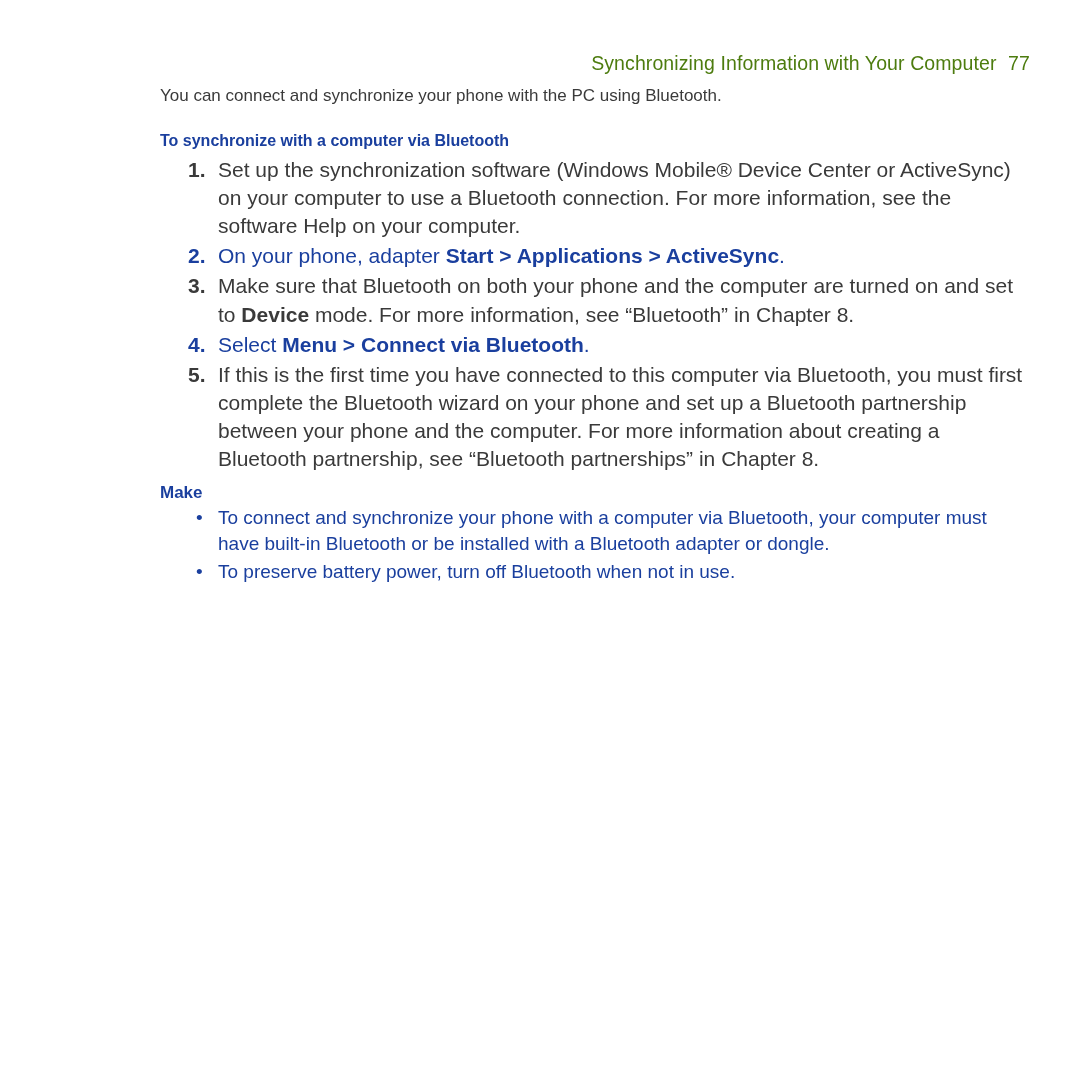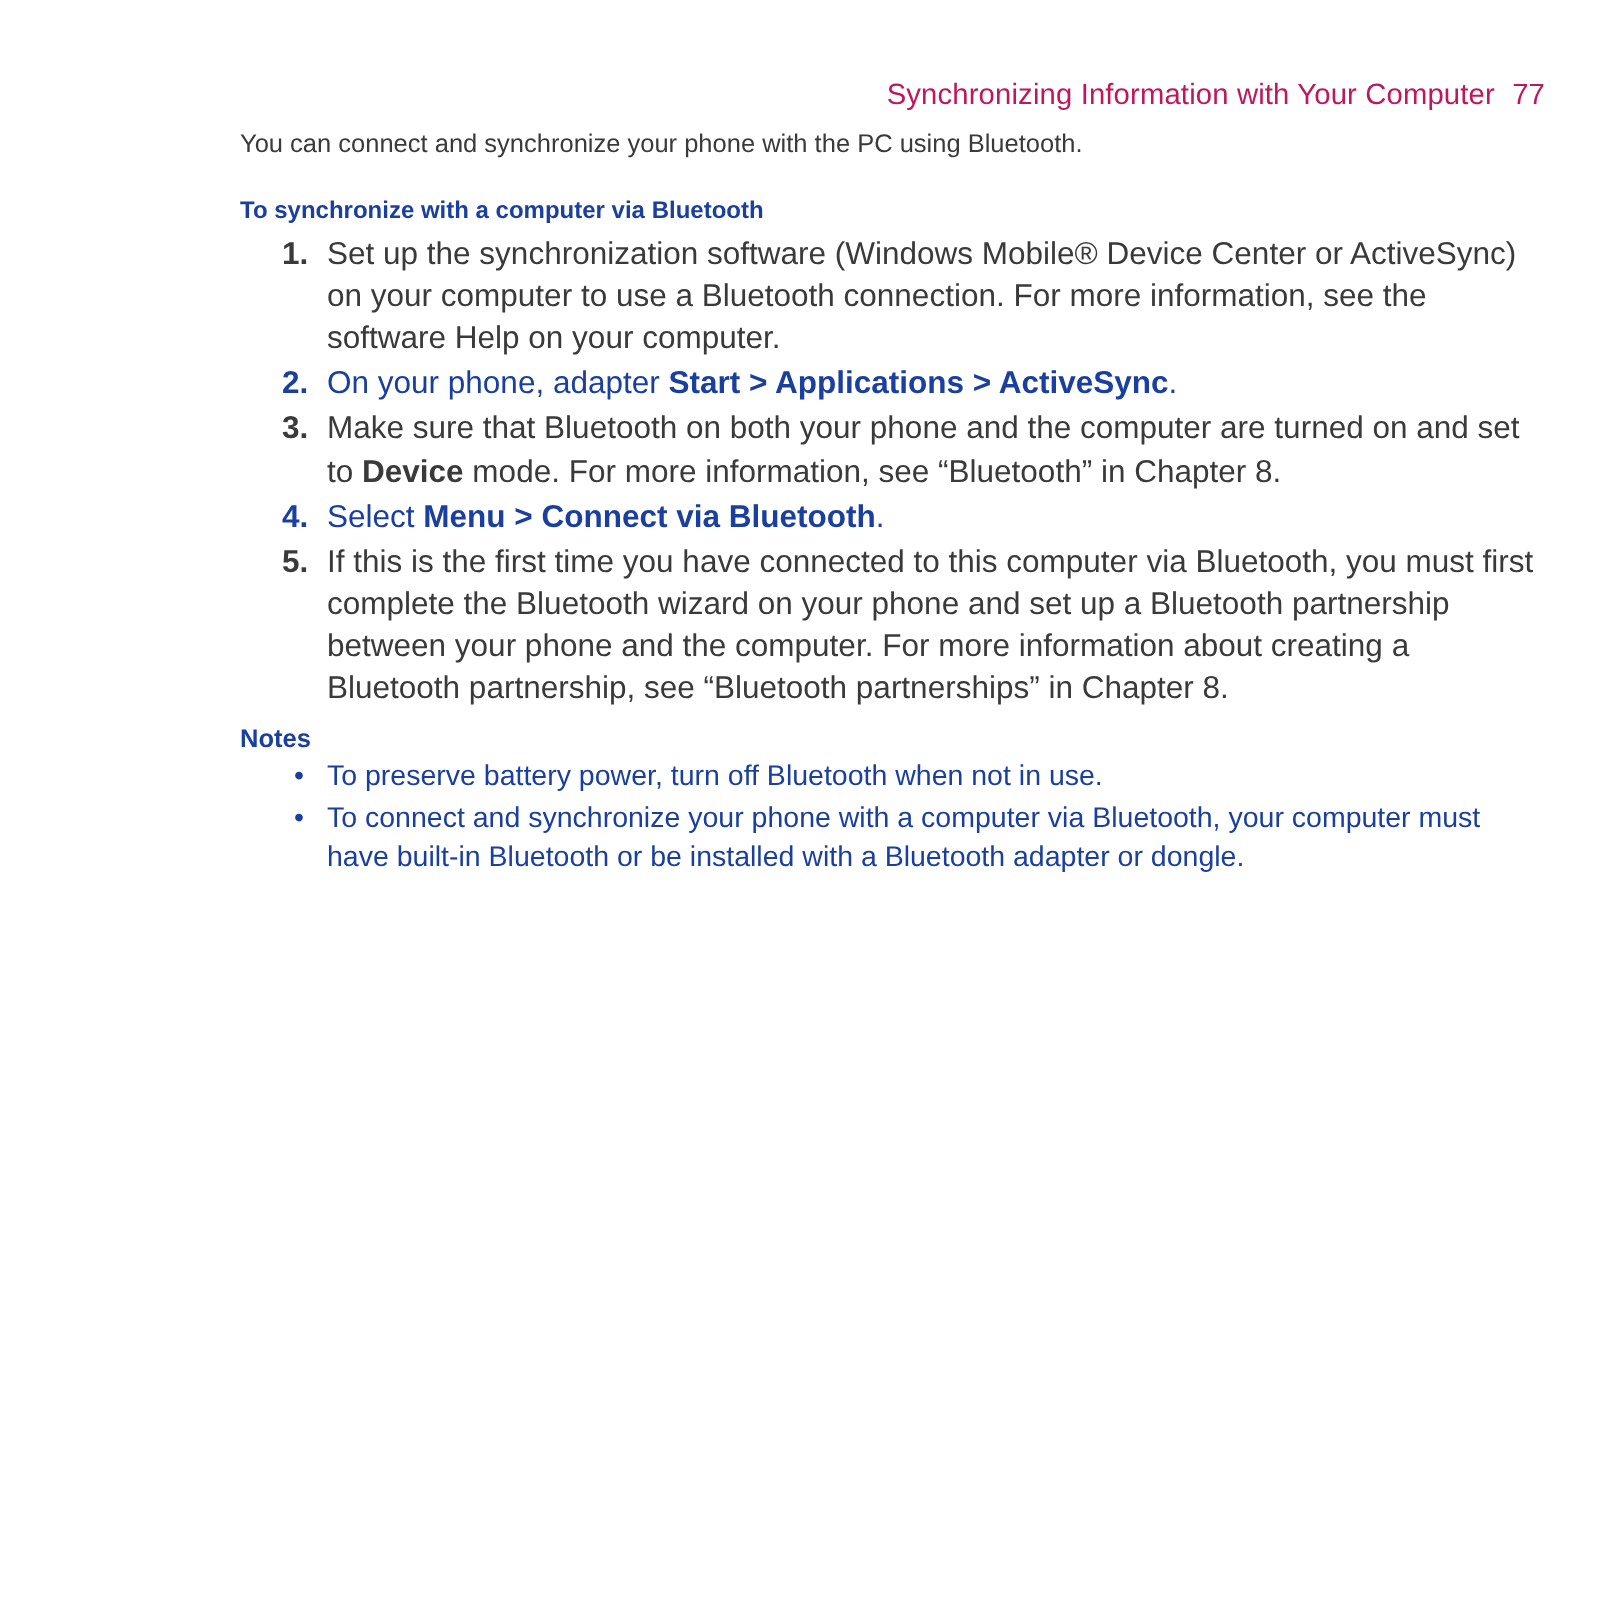--- a/index.html
+++ b/index.html
@@ -12,21 +12,21 @@
     color: #3a3a3a;
     -webkit-font-smoothing: antialiased;
   }
   .page {
     box-sizing: border-box;
     padding: 52px 50px 0 160px;
   }
   .running-head {
     text-align: right;
     font-size: 19.5px;
-    color: #be185d;
+    color: #4d7c0f;
     letter-spacing: 0.1px;
     margin-bottom: 10px;
   }
   .running-head .pn {
     margin-left: 6px;
   }
   h1.section-title {
     margin: 0 0 14px 0;
     font-size: 34px;
     font-weight: 700;
@@ -125,19 +125,19 @@
     <li class="blue">
       <span class="mk">4.</span>
       <span>Select </span><span class="b">Menu &gt; Connect via Bluetooth</span><span>.</span>
     </li>
     <li>
       <span class="mk">5.</span>
       <span>If this is the first time you have connected to this computer via Bluetooth, you must first complete the Bluetooth wizard on your phone and set up a Bluetooth partnership between your phone and the computer. For more information about creating a Bluetooth partnership, see “Bluetooth partnerships” in Chapter 8.</span>
     </li>
   </ol>
 
-  <div class="notes-label">Notes</div>
+  <div class="notes-label">Make</div>
   <ul class="notes">
+    <li>To connect and synchronize your phone with a computer via Bluetooth, your computer must have built-in Bluetooth or be installed with a Bluetooth adapter or dongle.</li>
     <li>To preserve battery power, turn off Bluetooth when not in use.</li>
-    <li>To connect and synchronize your phone with a computer via Bluetooth, your computer must have built-in Bluetooth or be installed with a Bluetooth adapter or dongle.</li>
   </ul>
 
 </div>
 
 </body></html>

